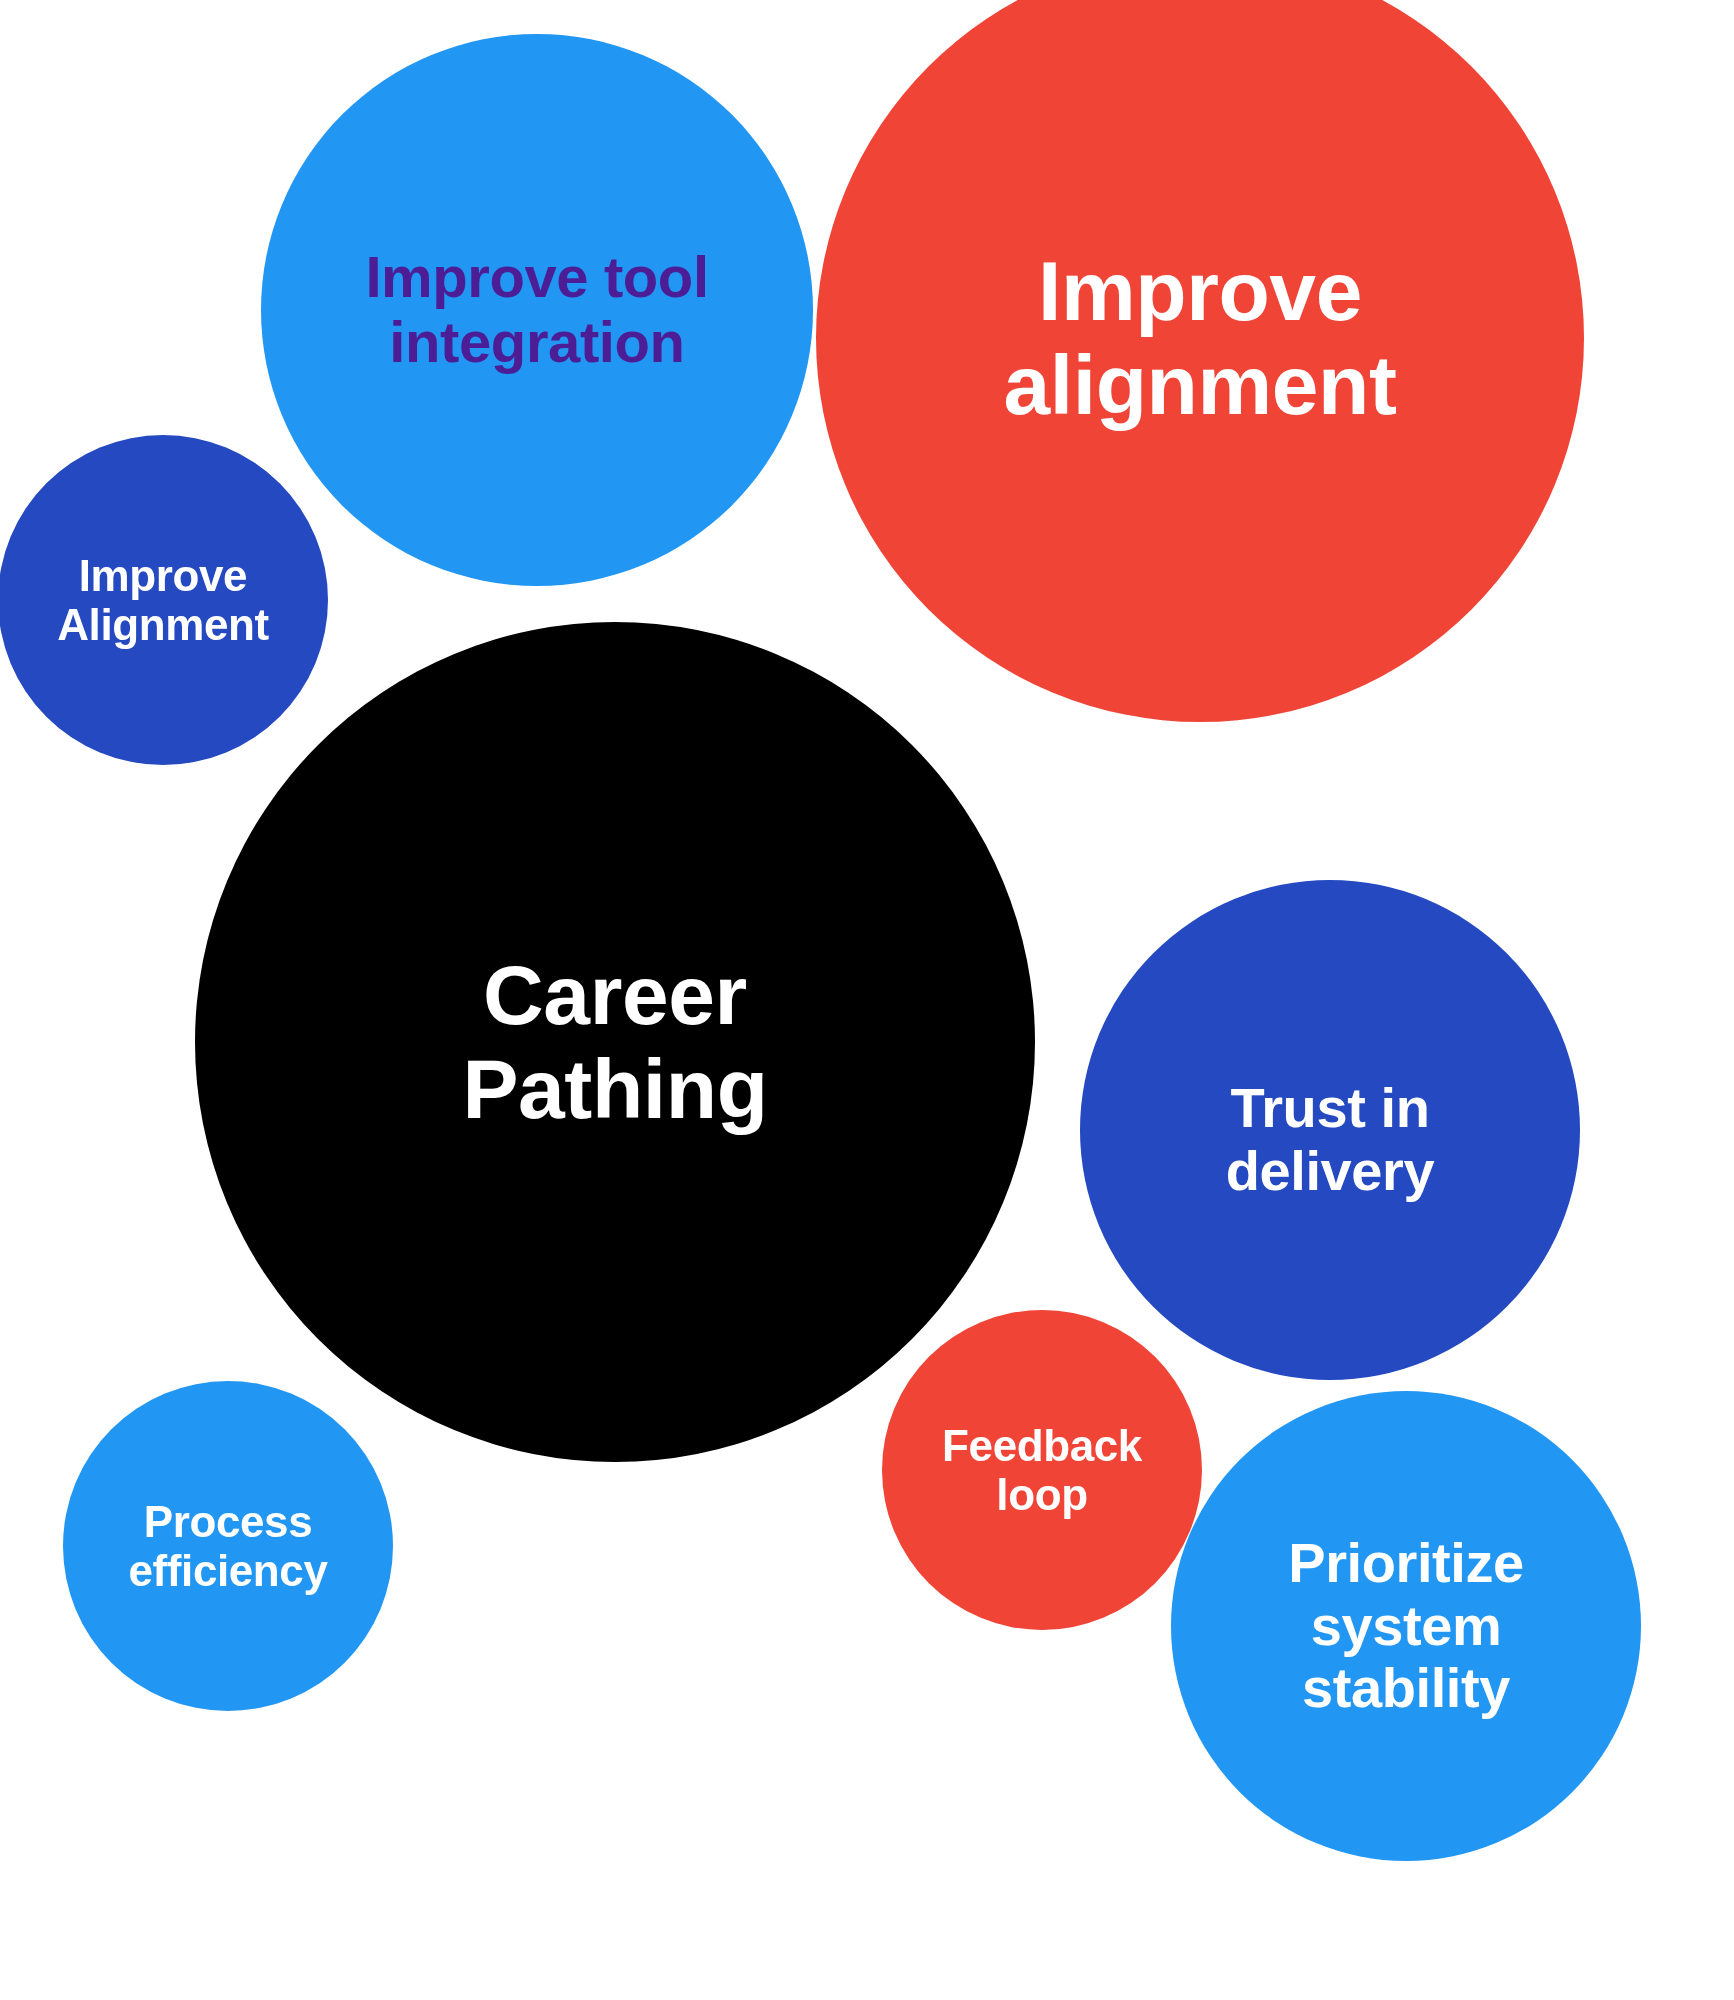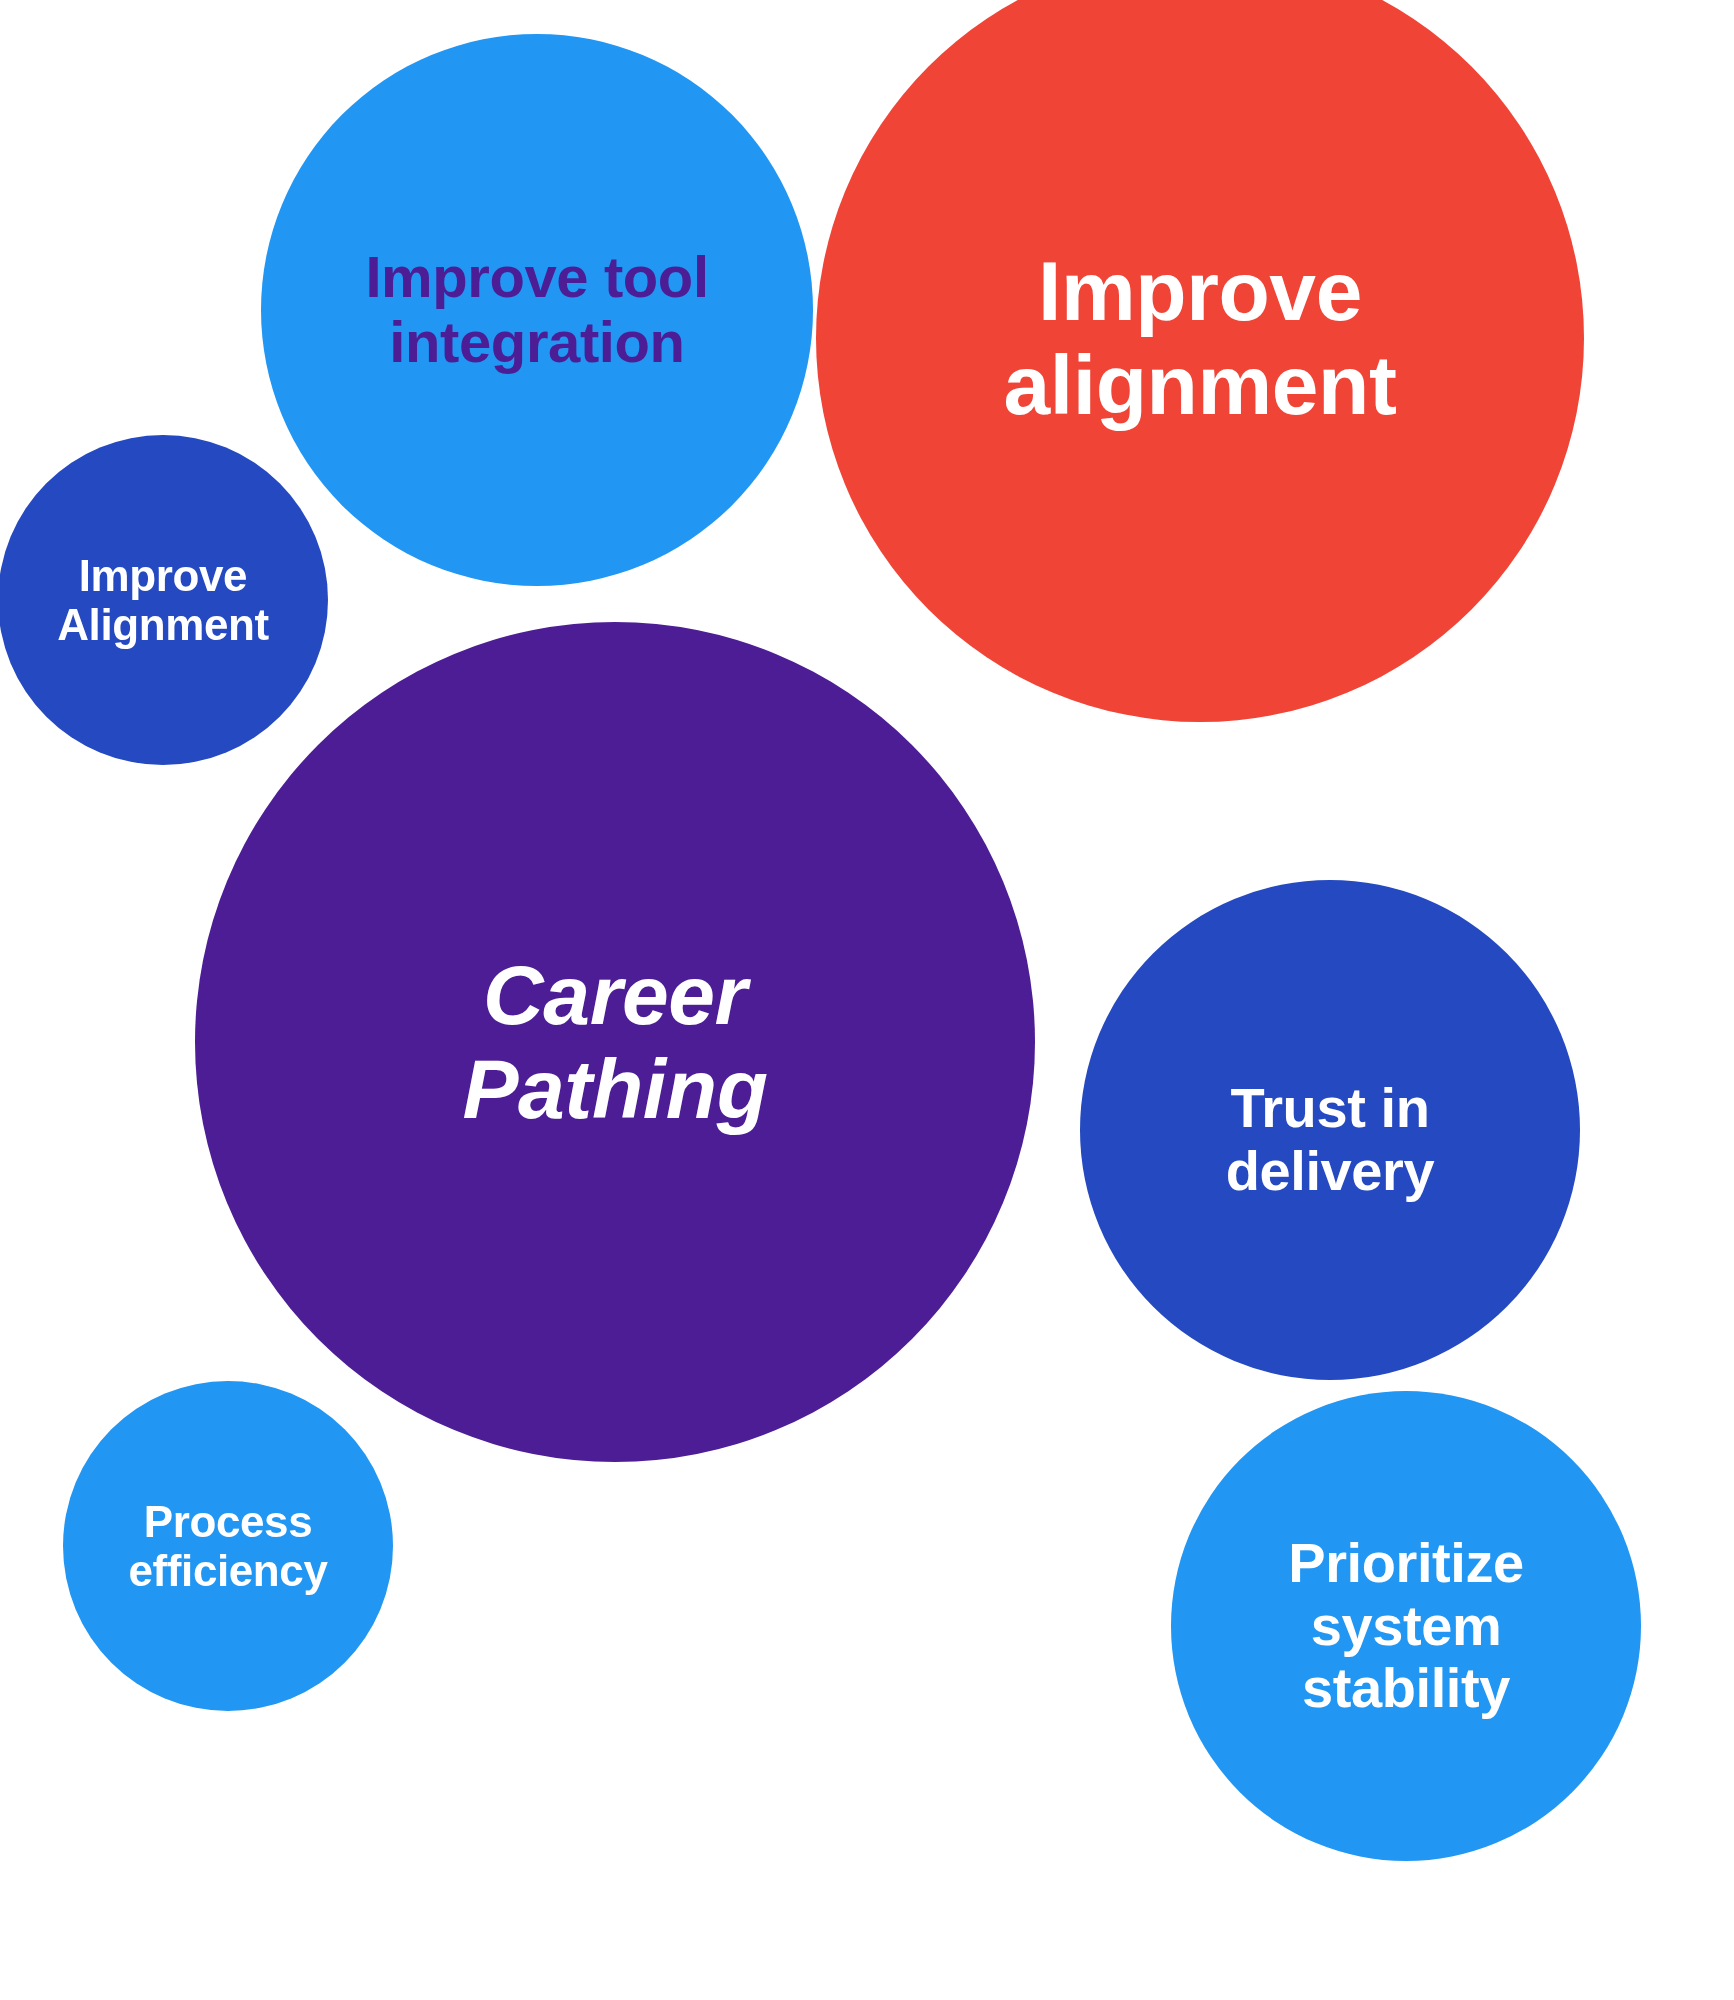--- a/index.html
+++ b/index.html
@@ -49,30 +49,34 @@
 integration</span>
     </div>
     <div class="bubble" style="left: -2px; top: 435px; width: 330px; height: 330px; background: rgb(36, 73, 192);">
       <span class="bubble-label" style="font-size: 44px; color: rgb(255, 255, 255);">Improve
 Alignment</span>
     </div>
     <div class="bubble" style="left: 816px; top: -46px; width: 768px; height: 768px; background: rgb(240, 68, 55);">
       <span class="bubble-label" style="font-size: 84px; color: rgb(255, 255, 255);">Improve
 alignment</span>
     </div>
-    <div class="bubble" style="left: 195px; top: 622px; width: 840px; height: 840px; background: #4c1d95; font-style: italic;">
+    <div class="bubble" style="left: 195px; top: 622px; width: 840px; height: 840px; background: #000000;">
       <span class="bubble-label" style="font-size: 84px; color: rgb(255, 255, 255);">Career
 Pathing</span>
     </div>
     <div class="bubble" style="left: 1080px; top: 880px; width: 500px; height: 500px; background: rgb(36, 73, 192);">
       <span class="bubble-label" style="font-size: 56px; color: rgb(255, 255, 255); margin-top: 20px;">Trust in
 delivery</span>
     </div>
     <div class="bubble" style="left: 63px; top: 1381px; width: 330px; height: 330px; background: rgb(33, 150, 243);">
       <span class="bubble-label" style="font-size: 44px; color: rgb(255, 255, 255);">Process
 efficiency</span>
     </div>
+    <div class="bubble" style="left: 882px; top: 1310px; width: 320px; height: 320px; background: rgb(240, 68, 55);">
+      <span class="bubble-label" style="font-size: 44px; color: rgb(255, 255, 255);">Feedback
+loop</span>
+    </div>
     <div class="bubble" style="left: 1171px; top: 1391px; width: 470px; height: 470px; background: rgb(33, 150, 243);">
       <span class="bubble-label" style="font-size: 56px; color: rgb(255, 255, 255);">Prioritize
 system
 stability</span>
     </div>
   </div>
 
 </body></html>

